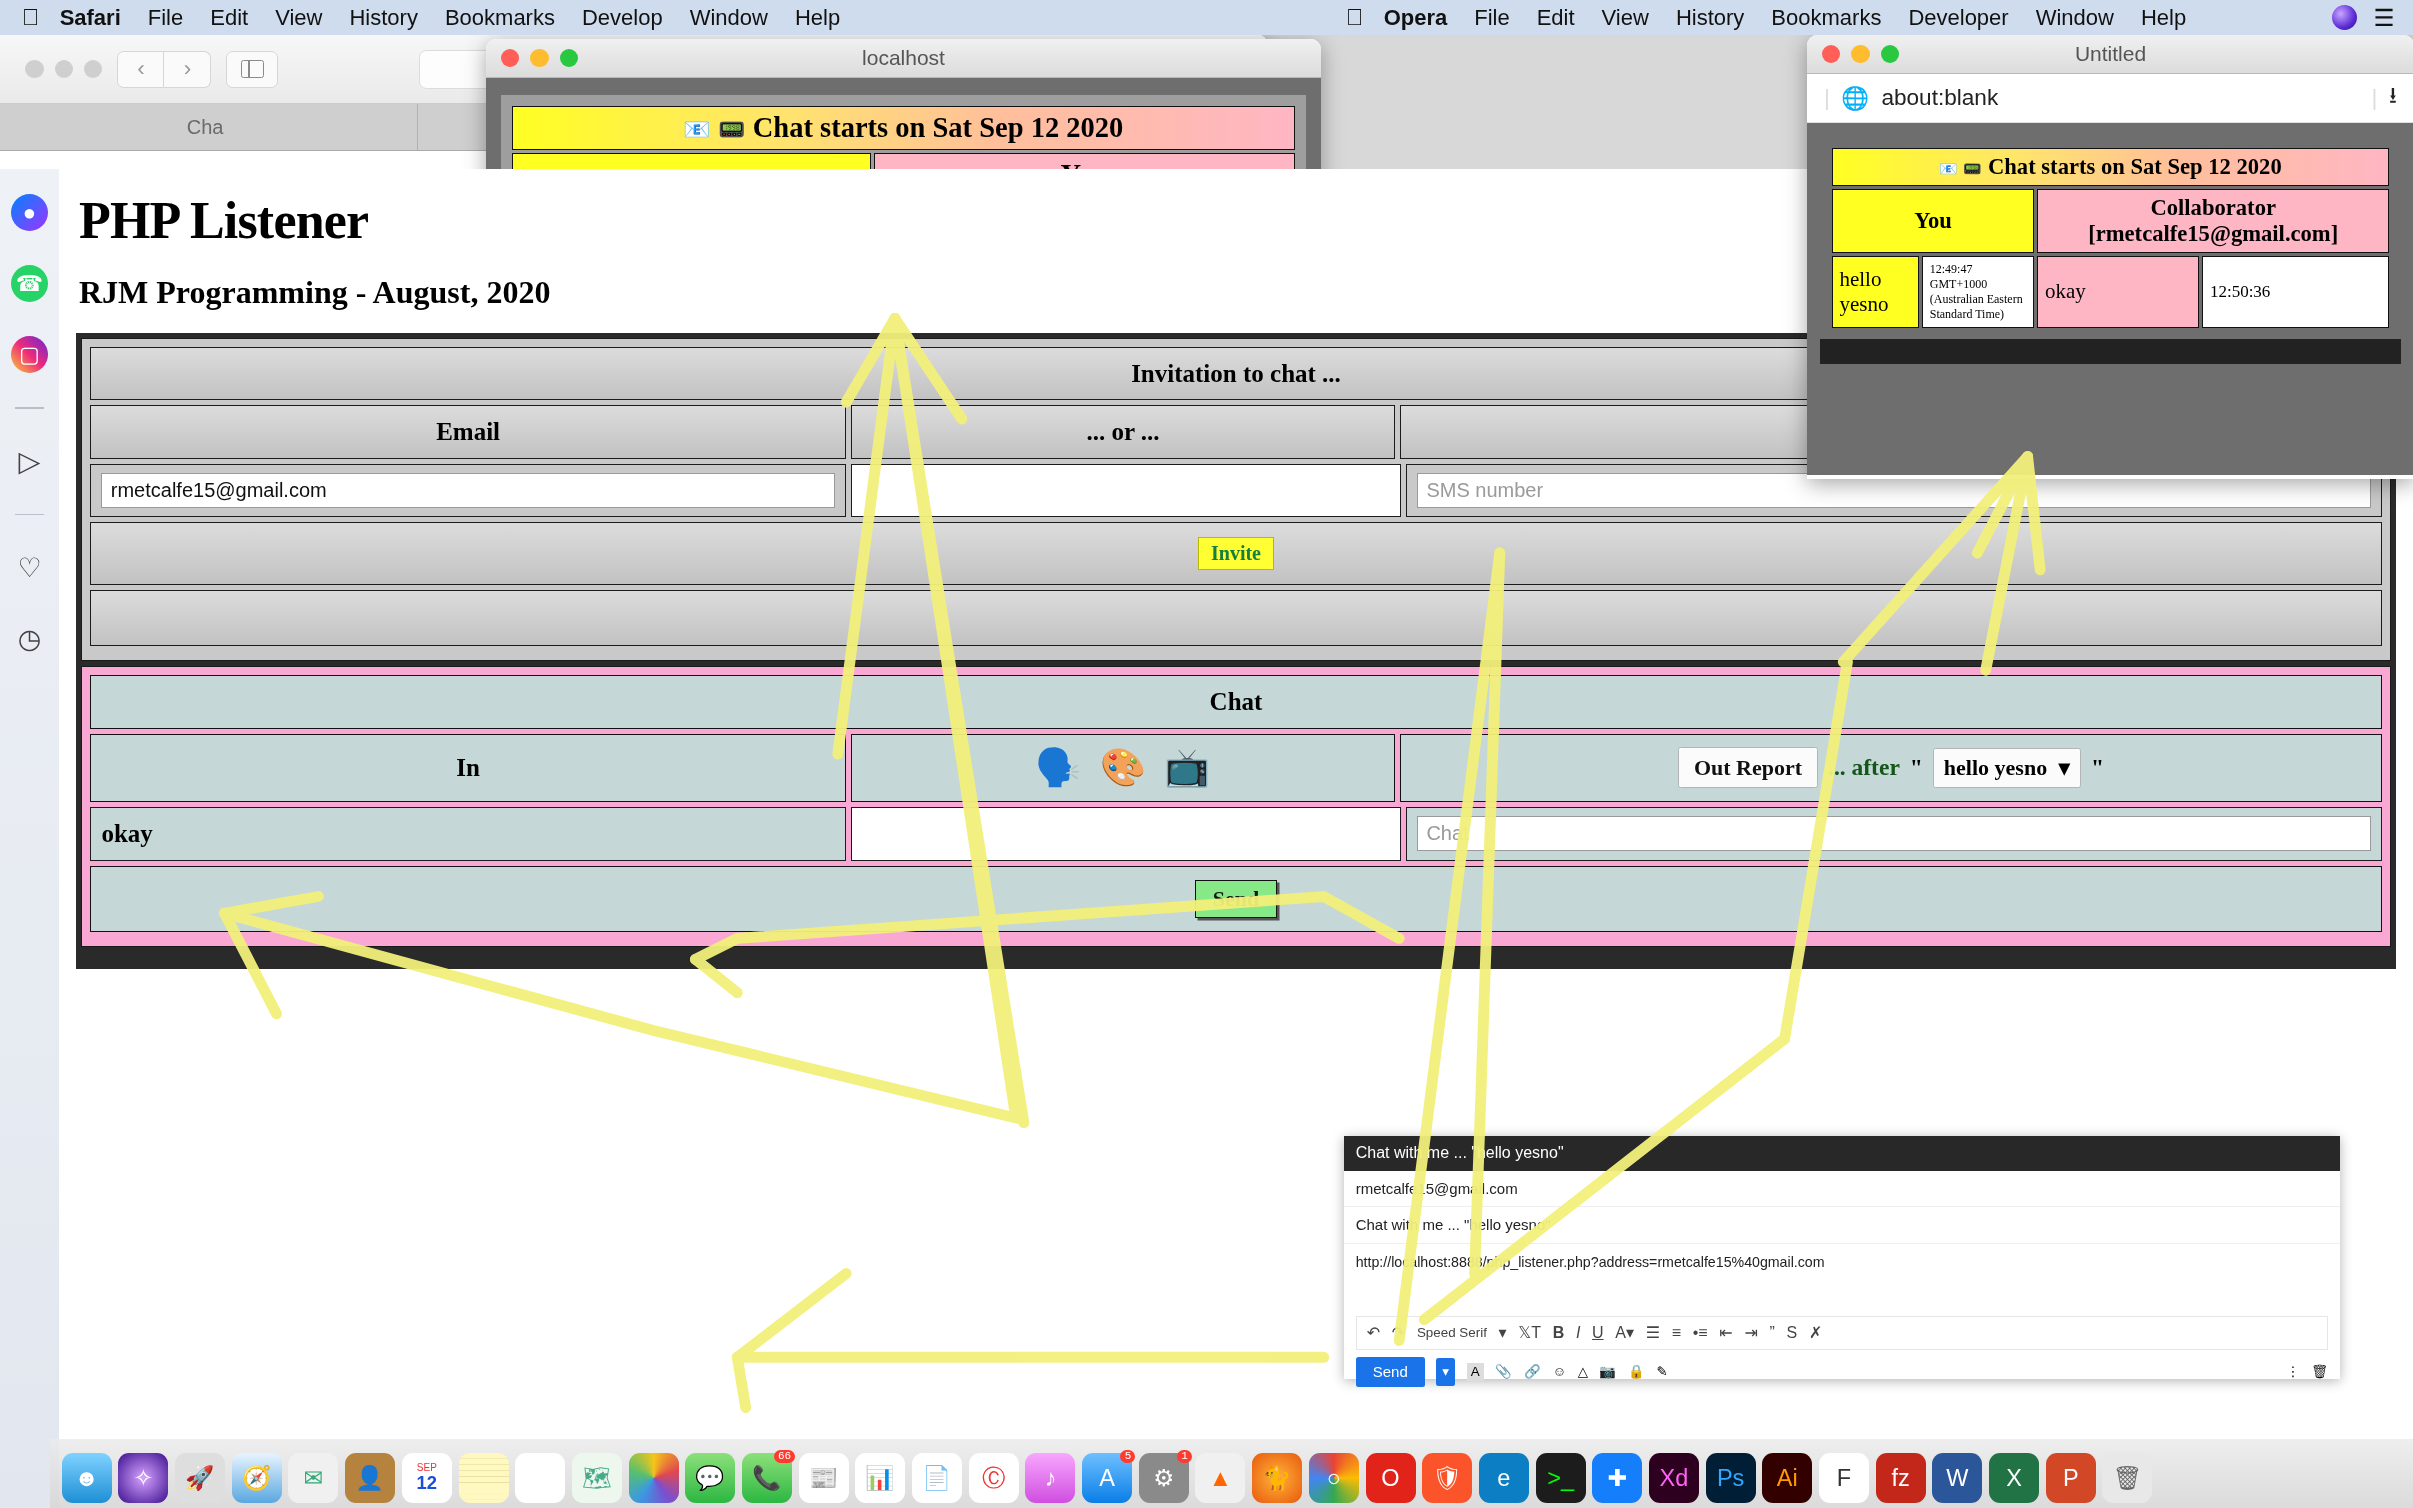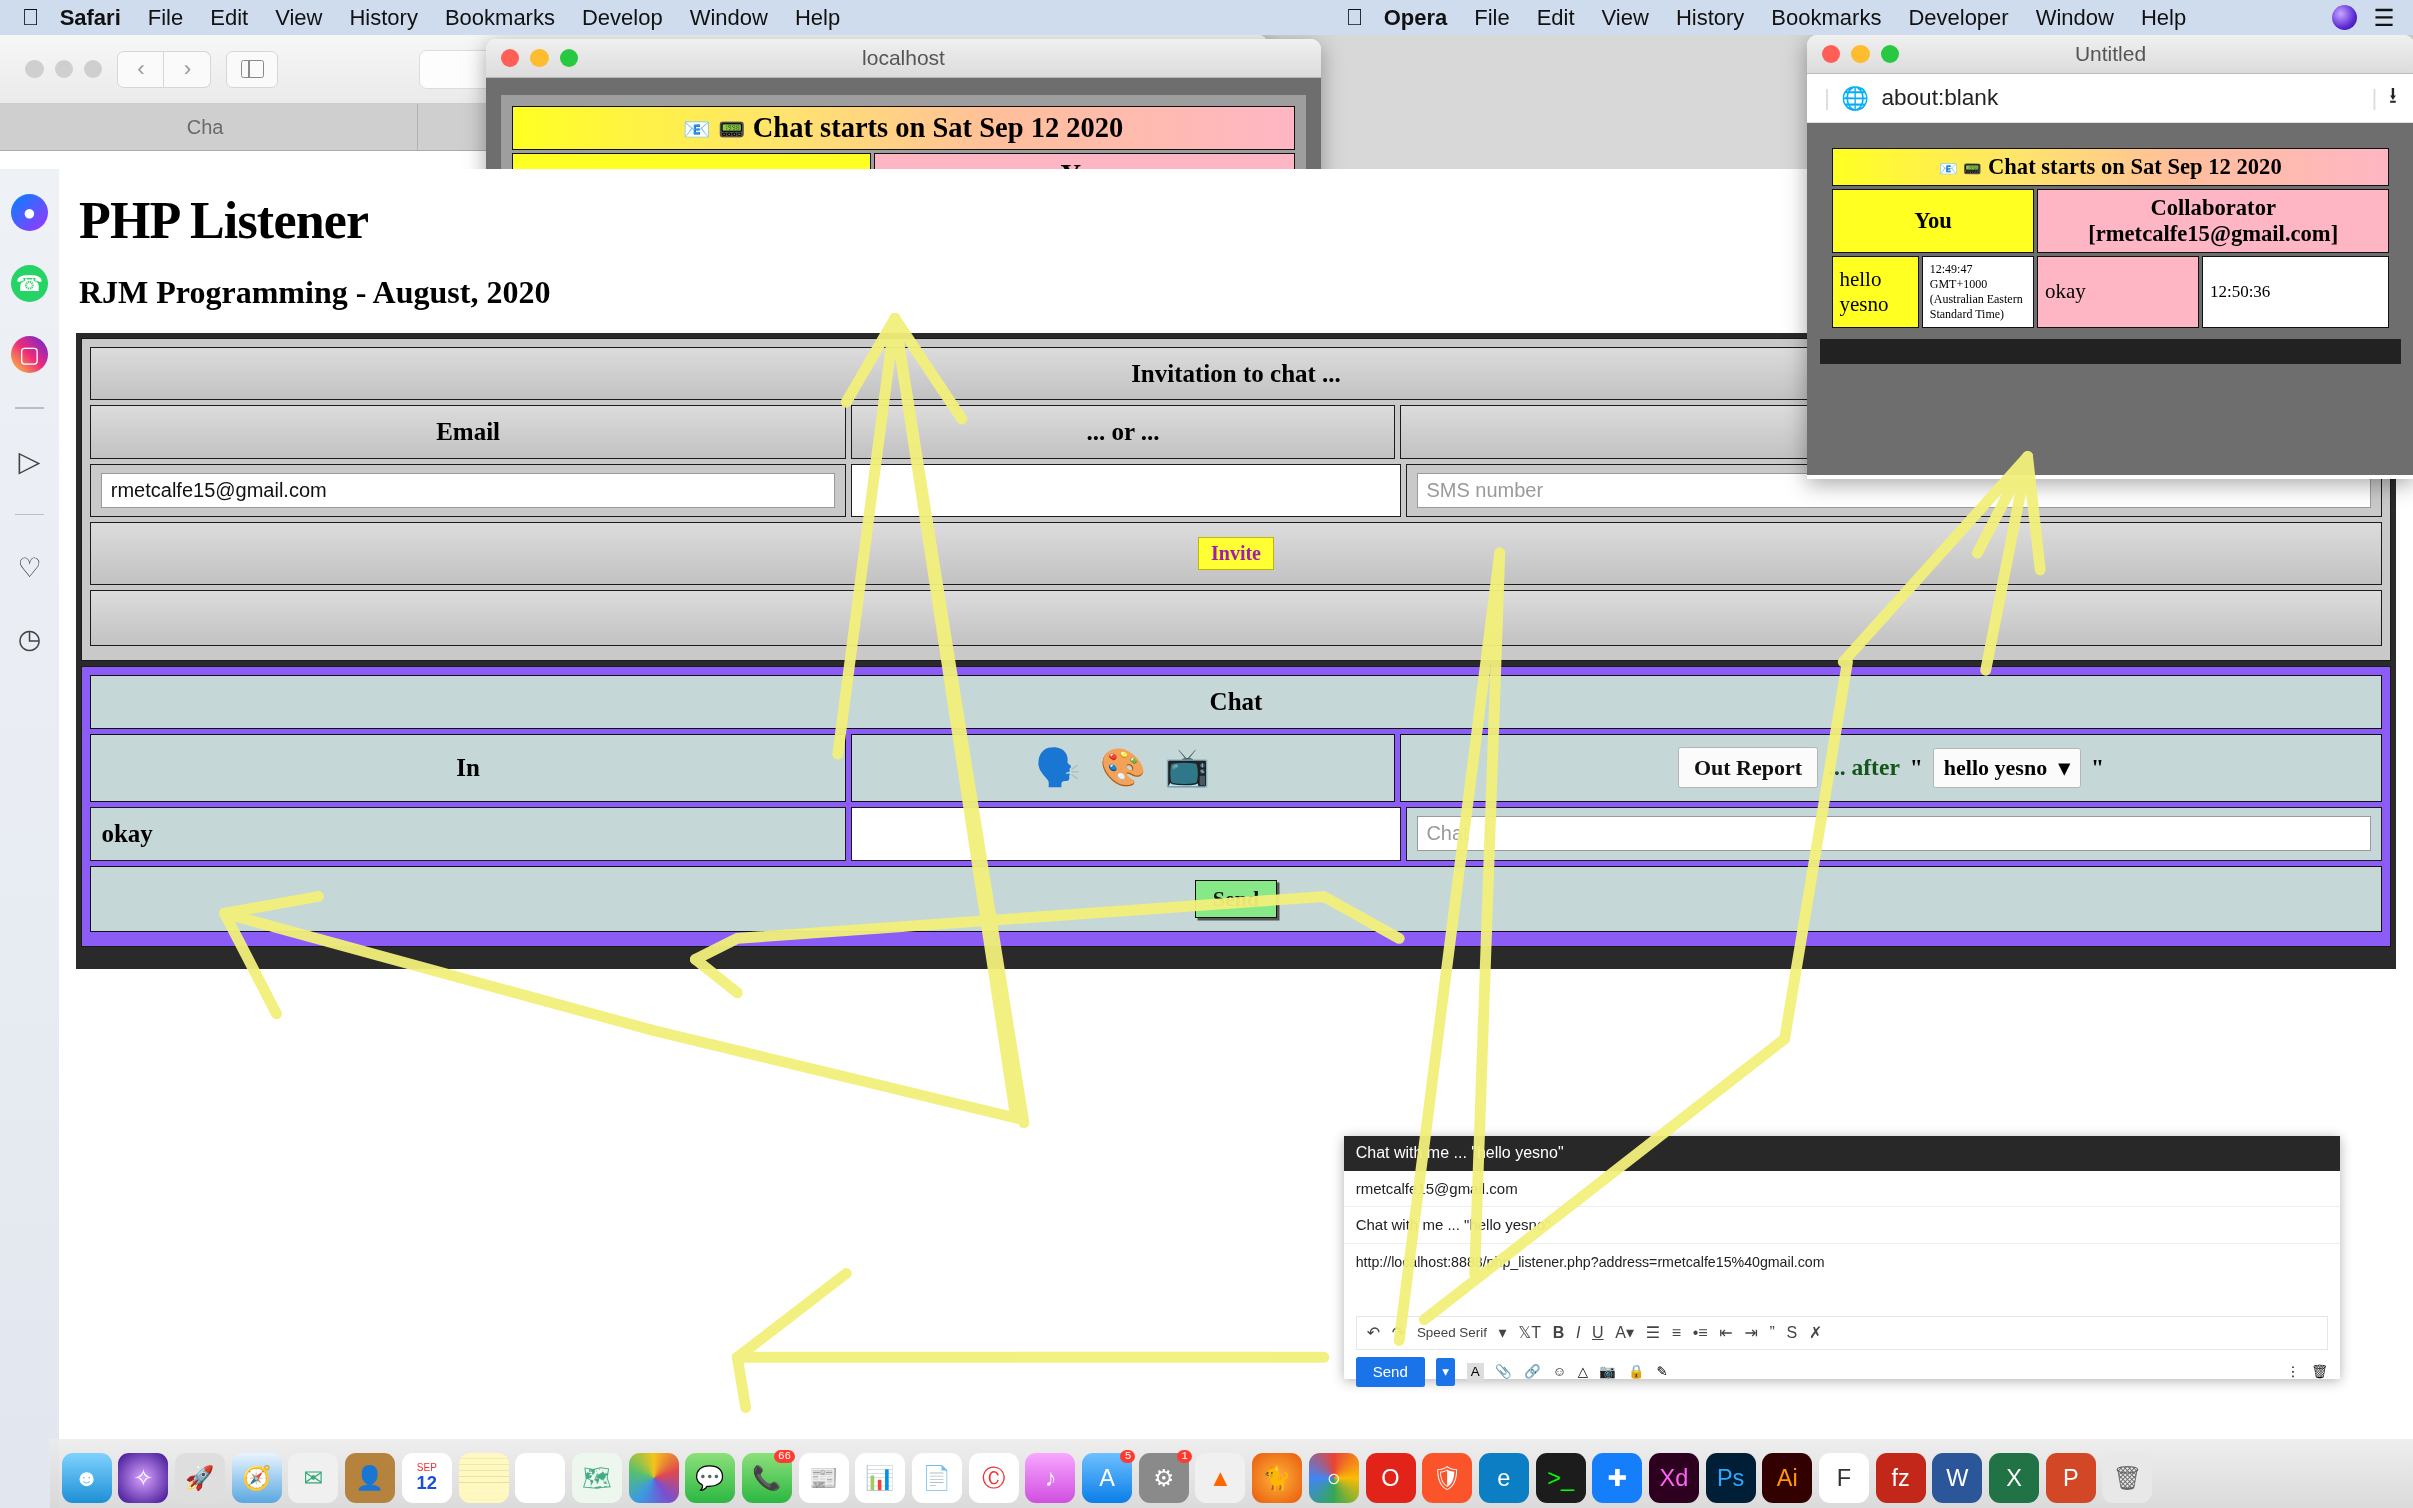--- a/index.html
+++ b/index.html
@@ -67,21 +67,21 @@
   .trow { display:flex; gap:5px; margin-bottom:5px; }
   .tcell { background:linear-gradient(#dcdcdc,#c2c2c2); border:1.7px solid #1b1b1b;
            display:flex; align-items:center; justify-content:center;
            font-family:"Liberation Serif", serif; font-weight:bold; font-size:25px;
            padding:11.7px 0; }
   .tcell.wide { flex:1; }
   .inputcell { background:#c9c9c9; border:1.7px solid #1b1b1b; padding:8.4px 10px; }
   .fld { width:100%; height:35px; border:0.8px solid #9a9a9a; background:#fff;
          font-size:20px; color:#9a9a9a; padding:0 8.4px; display:flex; align-items:center; }
   .fld.filled { color:#111; }
-  .btn-invite { background:#ffff33; border:0.8px solid #b9b900; color:#a21caf;
+  .btn-invite { background:#ffff33; border:0.8px solid #b9b900; color:#15803d;
                 font-size:20px; padding:4.2px 11.7px; }
   .btn-send { background:#86e886; border:1.7px solid #111; color:#111;
               font-size:22px; padding:5px 17px; box-shadow:2.5px 2.5px 0 #555; }
   .btn-out { background:#fbfbfb; border:0.8px solid #b4b4b4; border-radius:5.9px;
              font-size:22px; padding:6.7px 15px; color:#111; }
   .after { color:#14561a; font-family:"Liberation Serif", serif; font-weight:bold; font-size:23.5px; }
   .quote { font-family:"Liberation Serif", serif; font-weight:bold; font-size:23.5px; }
   .sel { background:#fbfbfb; border:0.8px solid #b4b4b4; border-radius:5.9px; font-size:22px;
          padding:5.9px 10px; display:inline-flex; align-items:center; gap:11.7px; }
   .chatblk .tcell { background:#c5d7d7; border:1.7px solid #111; }
@@ -495,21 +495,21 @@
           <div class="trow">
             <div class="tcell wide" style="padding:13.4px 0;">
               <span class="btn-invite">Invite</span>
             </div>
           </div>
           <div class="trow">
               <div class="tcell wide" style="padding:13.4px 0;">&nbsp;</div>
             </div>
         </div>
 
-        <div class="bevel chatblk" style="padding:8.4px; margin-top:5px; background:#8b5cf6;">
+        <div class="bevel chatblk" style="padding:8.4px; margin-top:5px; background:#f9a8d4;">
           <div class="trow">
               <div class="tcell wide">Chat</div>
             </div>
           <div class="trow">
             <div class="tcell" style="flex:1">In</div>
             <div class="tcell" style="flex:0.72; gap:18.4px;">
               <span class="emoji">🗣️</span>
               <span class="emoji">🎨</span>
               <span class="emoji">📺</span>
             </div>

